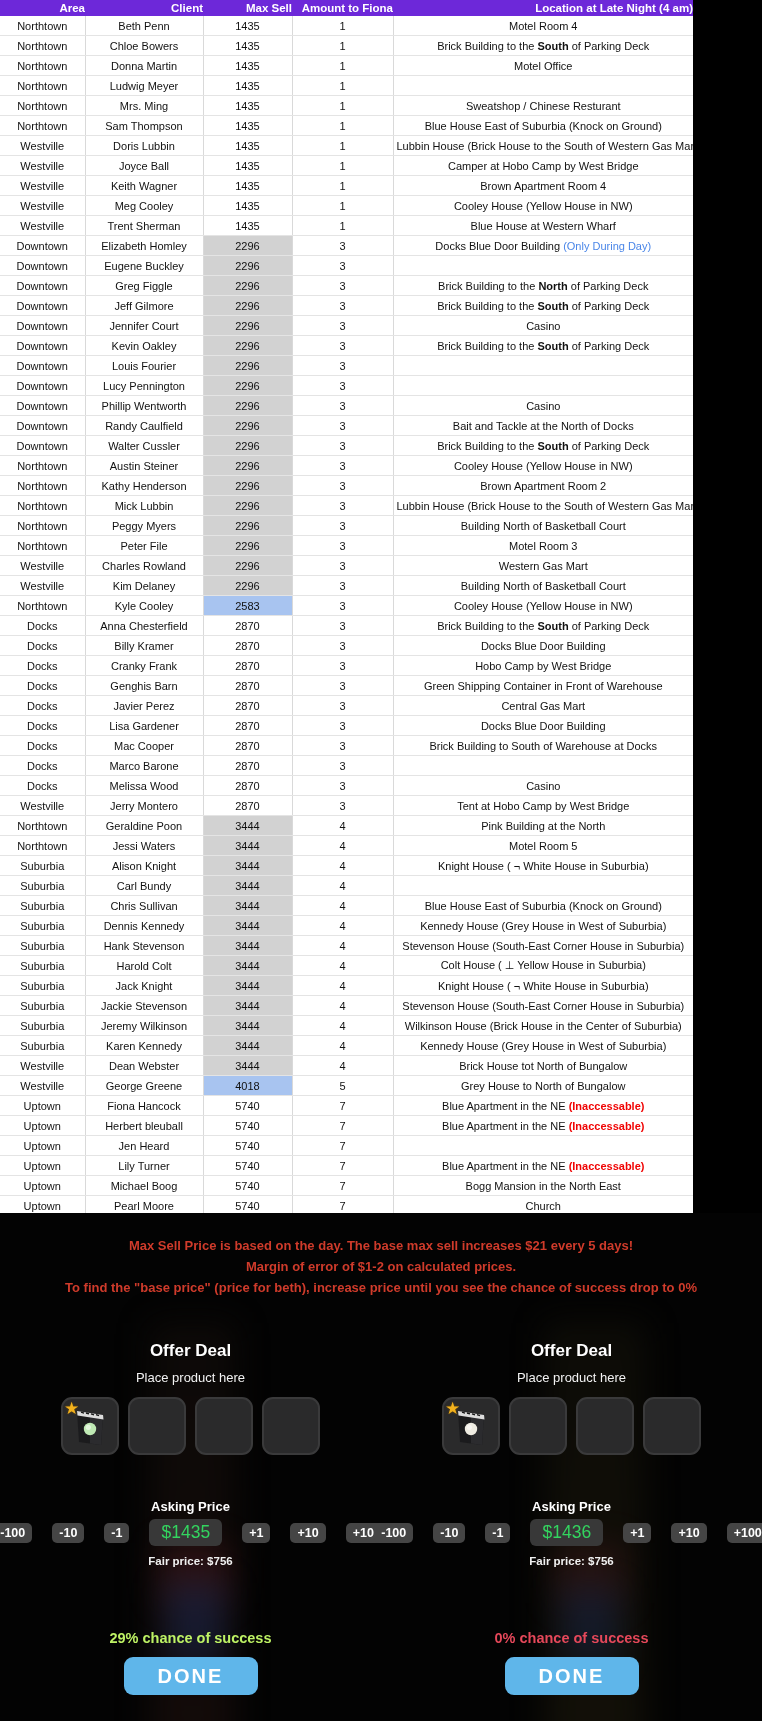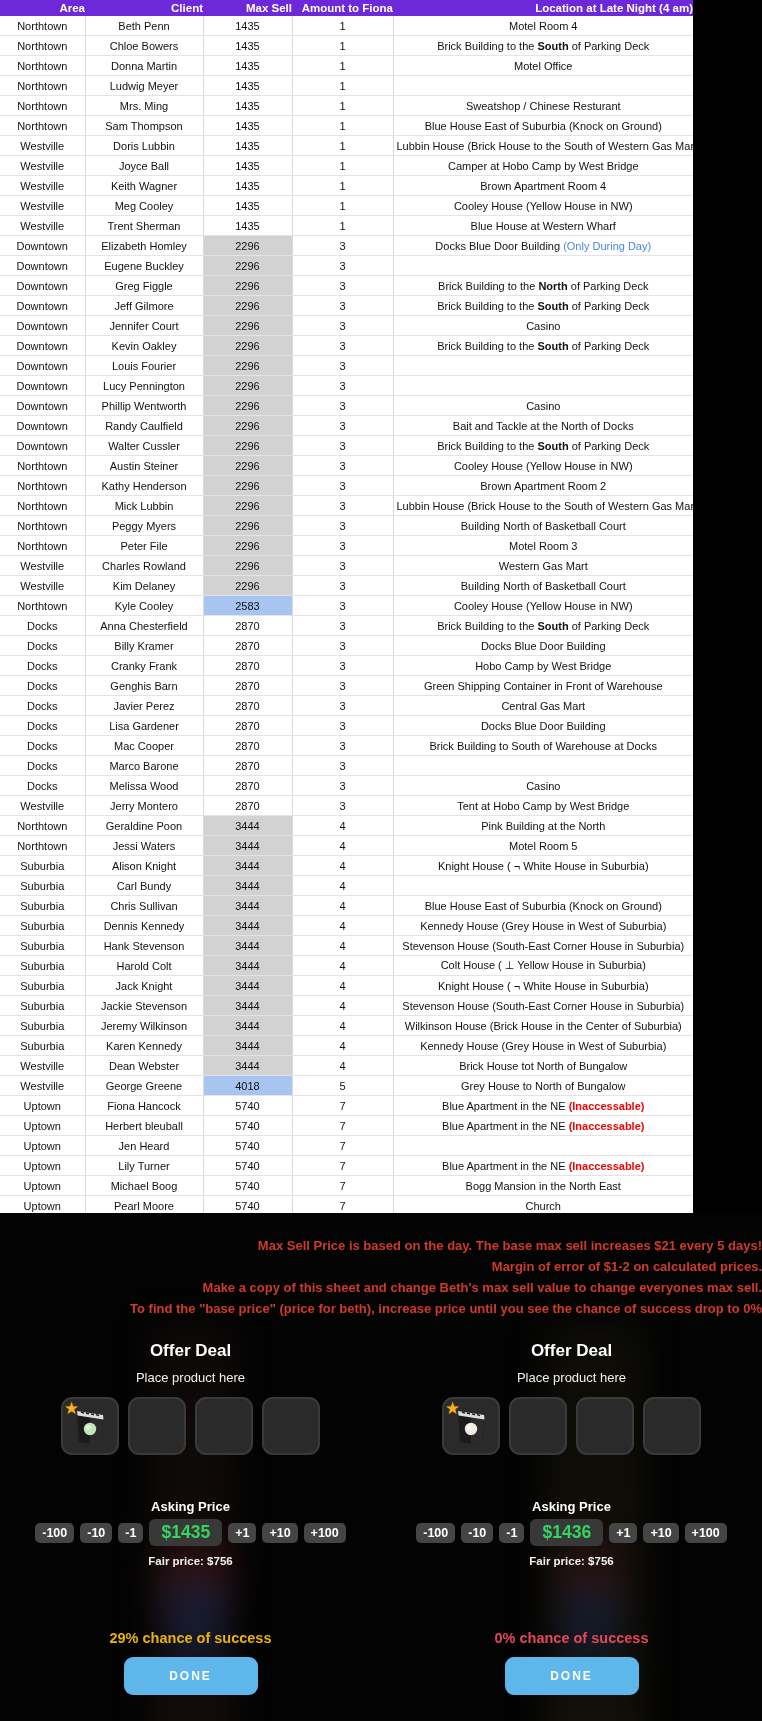--- a/index.html
+++ b/index.html
@@ -14,39 +14,39 @@
   table.sheet td:last-child{border-right:none;}
   td.hl-g{background:#d2d2d2 !important;}
   td.hl-b{background:#a8c4f0 !important;}
   .seg-b{font-weight:bold;margin-top:16px;}
   .seg-day{color:#4a86e8;}
   .seg-x{color:#f00404;font-weight:bold;}
 
   
   .bottom{position:absolute;left:0;top:1213px;width:762px;height:508px;background:#030303;overflow:hidden;}
   .bgblob{position:absolute;filter:blur(16px);pointer-events:none;}
-  .notes{position:absolute;top:22px;left:0;width:762px;text-align:right;font-weight:bold;font-size:13px;line-height:21px;}
+  .notes{position:absolute;top:22px;left:0;width:762px;text-align:center;font-weight:bold;font-size:13px;line-height:21px;}
 
   .panel{position:absolute;top:0;width:381px;height:648px;}
   .panel-left{left:0;} .panel-right{left:381px;}
   .p-title{position:absolute;top:128px;width:100%;text-align:center;color:#fff;font-weight:bold;font-size:17px;}
   .p-sub{position:absolute;top:157px;width:100%;text-align:center;color:#f2f2f2;font-size:13px;}
   .slots{position:absolute;top:184px;width:100%;display:flex;justify-content:center;gap:9px;}
   .slot{width:58px;height:58px;background:#2a2a2b;border:2px solid #3a3a3b;border-radius:11px;box-sizing:border-box;
         position:relative;display:flex;align-items:center;justify-content:center;}
   .star{position:absolute;left:1px;top:-1px;font-size:17px;color:#f2b11d;text-shadow:0 0 2px #7a5200;z-index:2;}
   .p-ask{position:absolute;top:286px;width:100%;text-align:center;color:#fff;font-weight:bold;font-size:13px;}
-  .price-row{position:absolute;top:306px;width:100%;display:flex;justify-content:center;align-items:center;gap:6px;}
+  .price-row{position:absolute;top:306px;width:100%;display:flex;justify-content:center;align-items:center;gap:20px;}
   .pbtn{background:#454545;color:#fff;font-weight:bold;font-size:12.5px;border:none;border-radius:5px;
         padding:3px 7px;font-family:"Liberation Sans",sans-serif;cursor:pointer;}
-  .pbox{background:#383838;border-radius:6px;padding:3px 12px;font-weight:bold;font-size:17.5px;color:#33d45f;}
+  .pbox{background:#383838;border-radius:6px;padding:3px 12px;font-weight:normal;font-size:17.5px;color:#33d45f;}
   .p-fair{position:absolute;top:342px;width:100%;text-align:center;color:#f0f0f0;font-weight:bold;font-size:11.5px;}
   .p-chance{position:absolute;top:417px;width:100%;text-align:center;font-weight:bold;font-size:14.5px;}
   .done{position:absolute;top:444px;left:50%;transform:translateX(-50%);width:134px;height:38px;
-        background:#5fb6ea;border:none;border-radius:9px;color:#fff;font-weight:bold;font-size:12px;
+        background:#5fb6ea;border:none;border-radius:9px;color:#fff;font-weight:bold;font-size:20px;
         letter-spacing:2px;font-family:"Liberation Sans",sans-serif;cursor:pointer;}
 </style>
 </head>
 <body>
 
 <div class="sheet-wrap">
   <table class="sheet">
     <colgroup>
         <col style="width:85px">
         <col style="width:118px">
@@ -514,21 +514,20 @@
   <div class="bgblob" style="left:150px;top:110px;width:85px;height:430px;background:linear-gradient(#120d0b,#1c100d);opacity:.65;"></div>
   <div class="bgblob" style="left:160px;top:330px;width:70px;height:60px;background:#4a1a20;opacity:.45;"></div>
   <div class="bgblob" style="left:165px;top:370px;width:60px;height:80px;background:#1c2a55;opacity:.5;"></div>
   <div class="bgblob" style="left:545px;top:110px;width:100px;height:430px;background:linear-gradient(#14120a,#1d190c);opacity:.6;"></div>
   <div class="bgblob" style="left:555px;top:330px;width:70px;height:60px;background:#431b20;opacity:.4;"></div>
   <div class="bgblob" style="left:560px;top:375px;width:60px;height:75px;background:#1a2750;opacity:.45;"></div>
 
   <div class="notes" style="color: rgb(207, 59, 43);">
     <div>Max Sell Price is based on the day. The base max sell increases $21 every 5 days!</div>
     <div>Margin of error of $1-2 on calculated prices.</div>
-    <div>Make a copy of this sheet and change Beth's max sell value to change everyones max sell.</div>
     <div>To find the "base price" (price for beth), increase price until you see the chance of success drop to 0%</div>
   </div>
 
   <div class="panel panel-left">
     <div class="p-title">Offer Deal</div>
     <div class="p-sub">Place product here</div>
     <div class="slots">
       <div class="slot">
         <span class="star">★</span>
         <svg width="40" height="46" viewBox="0 0 40 46">
@@ -548,21 +547,21 @@
     <div class="price-row">
       <button class="pbtn">-100</button>
       <button class="pbtn">-10</button>
       <button class="pbtn">-1</button>
       <span class="pbox">$1435</span>
       <button class="pbtn">+1</button>
       <button class="pbtn">+10</button>
       <button class="pbtn">+100</button>
     </div>
     <div class="p-fair">Fair price: $756</div>
-    <div class="p-chance" style="color: #eab308;">29% chance of success</div>
+    <div class="p-chance" style="color: #bef264;">29% chance of success</div>
     <button class="done">DONE</button>
   </div>
 
   <div class="panel panel-right">
     <div class="p-title">Offer Deal</div>
     <div class="p-sub">Place product here</div>
     <div class="slots">
       <div class="slot">
         <span class="star">★</span>
         <svg width="40" height="46" viewBox="0 0 40 46">

